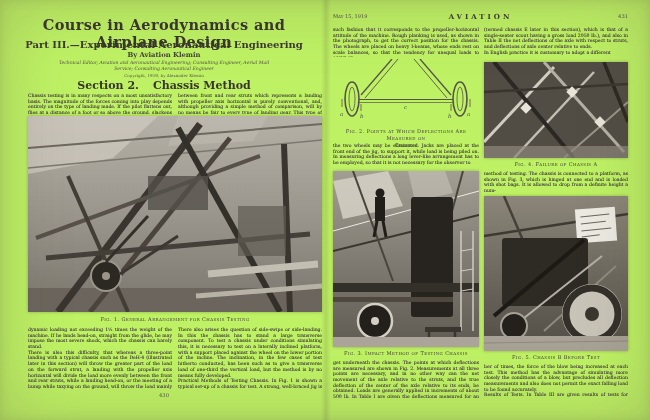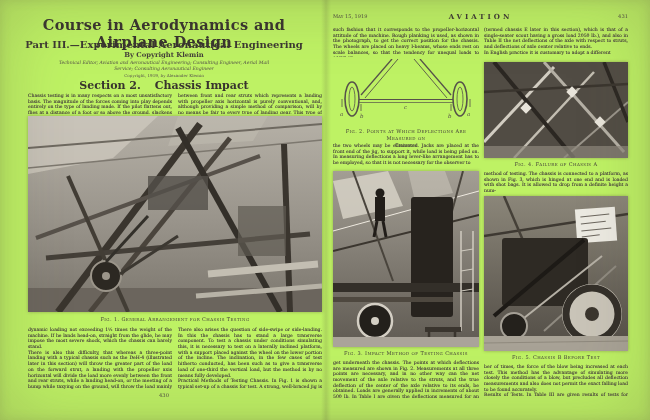--- a/index.html
+++ b/index.html
@@ -33,29 +33,29 @@
 <body>
 
 <div class="spread">
 
   <div class="abs" style="left:0;top:0;width:325px;height:420px;">
 
     <div class="abs ctr title" style="left:14px;top:16px;width:300px;">Course in Aerodynamics and Airplane Design</div>
 
     <div class="abs ctr part" style="left:14px;top:39px;width:300px;">Part III.—Experimental Aeronautical Engineering</div>
 
-    <div class="abs ctr byline" style="left:14px;top:51px;width:300px;">By Copyright Klemin</div>
+    <div class="abs ctr byline" style="left:14px;top:51px;width:300px;">By Aviation Klemin</div>
 
     <div class="abs ctr creds" style="left:14px;top:60px;width:300px;">Technical Editor, Aviation and Aeronautical Engineering; Consulting Engineer, Aerial Mail
 Service; Consulting Aeronautical Engineer</div>
 
     <div class="abs ctr copyright" style="left:14px;top:73px;width:300px;">Copyright, 1919, by Alexander Klemin</div>
 
     <div class="abs ctr section" style="left:14px;top:79px;width:300px;">
-      <span>Section 2.</span><span class="gap"></span><span>Chassis Impact</span>
+      <span>Section 2.</span><span class="gap"></span><span>Chassis Method</span>
     </div>
 
     <div class="abs col" style="left:28px;top:93px;width:144px;height:21px;">Chassis testing is in many respects on a most unsatisfactory basis. The magnitude of the forces coming into play depends entirely on the type of landing made. If the pilot flattens out, flies at a distance of a foot or so above the ground, slackens speed below stalling speed ever so slightly, and makes a gentle three-point landing, he may impose on the chassis a</div>
     <div class="abs col" style="left:178px;top:93px;width:144px;height:21px;">between front and rear struts which represents a landing with propeller axis horizontal is purely conventional, and, although providing a simple method of comparison, will by no means be fair to every type of landing gear. This type of landing is indeed a fair compromise, since it will, as a rule, divide loads between front and rear struts.</div>
 
     <div class="abs photo" style="left:28px;top:116px;width:294px;height:196px;">
       <svg viewBox="0 0 294 196" preserveAspectRatio="none">
         <defs>
           <linearGradient id="g1" x1="0" y1="0" x2="0" y2="1">
             <stop offset="0" stop-color="#b6b1a7"></stop>

